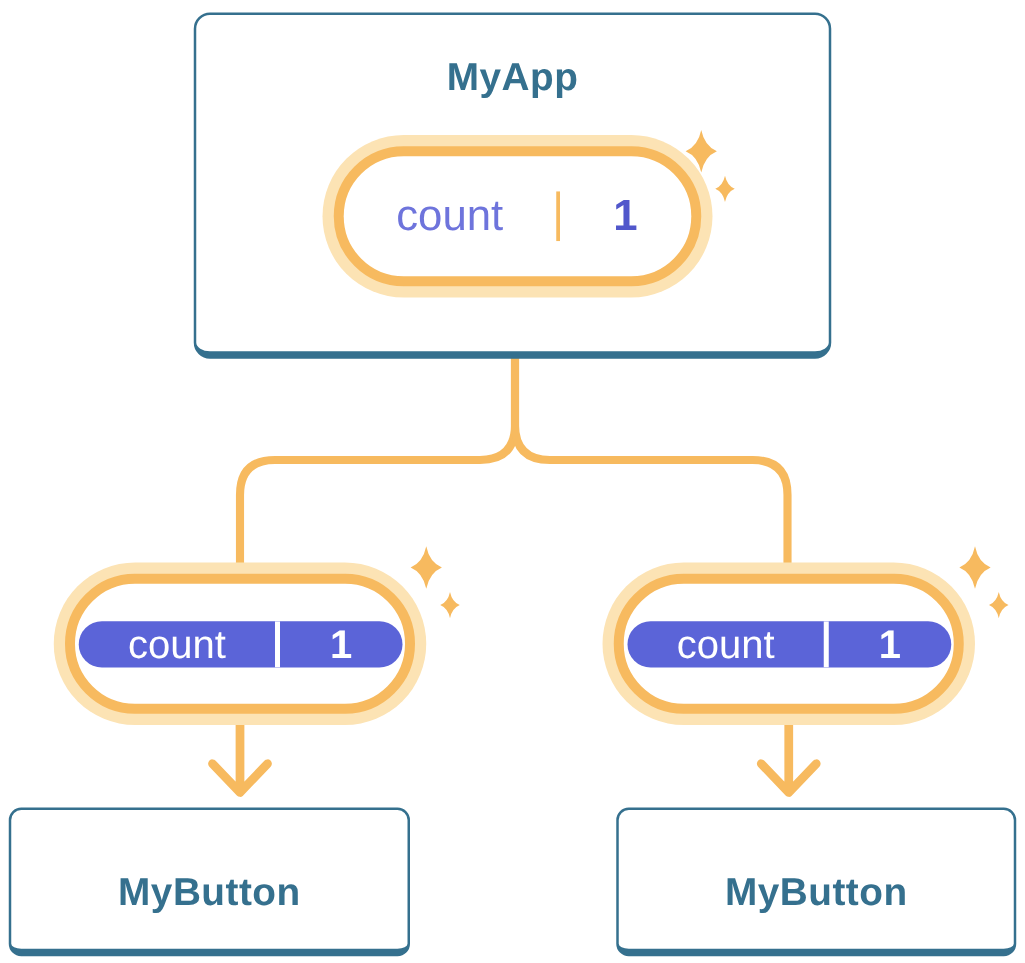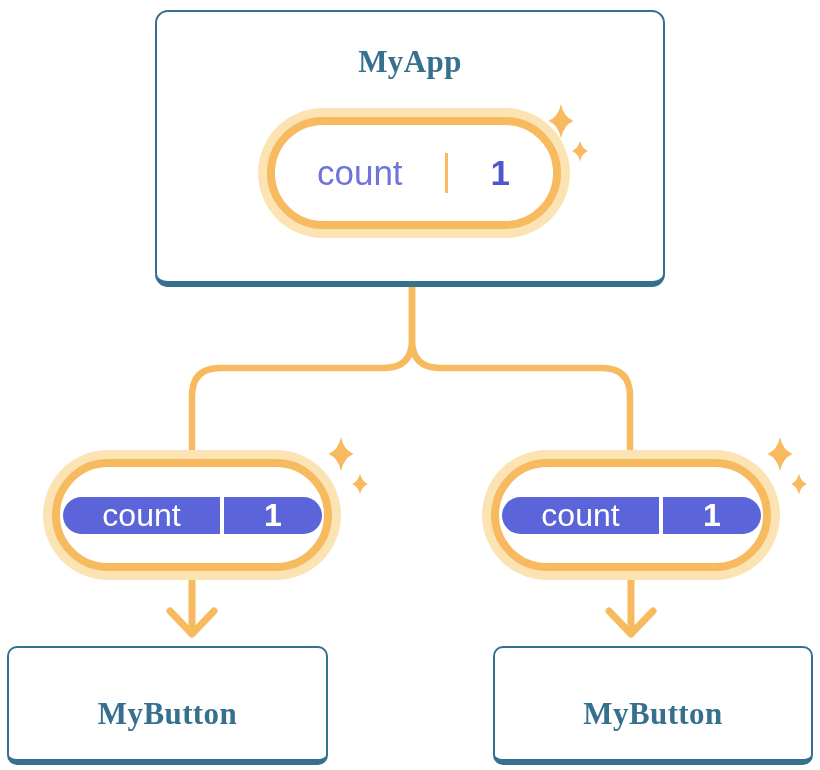--- a/index.html
+++ b/index.html
@@ -16,21 +16,21 @@
     position:relative;width:820px;height:770px;background:#fff;overflow:hidden;
     font-family:"Liberation Sans", sans-serif;
   }
   svg{display:block;}
   .layer{position:absolute;left:0;top:0;}
 
   
   .card{
     position:absolute;background:#fff;box-sizing:border-box;
     border:2.5px solid var(--node-blue);border-bottom-width:6px;
-    display:flex;align-items:center;justify-content:center;z-index:1;font-family:Liberation Serif, serif;
+    display:flex;align-items:center;justify-content:center;z-index:1;
   }
   .card-root{left:155px;top:10px;width:510px;height:277px;border-radius:13px;
     align-items:flex-start;}
   .card-child{height:119px;border-radius:10px;}
   .card-child-left{left:7px;top:646px;width:321px;}
   .card-child-right{left:493px;top:646px;width:320px;}
   .card-title{
     color:var(--node-blue);font-size:31px;font-weight:600;letter-spacing:.4px;margin-top:20px;
   }
   .card-root .card-title{margin-top:32px;}

